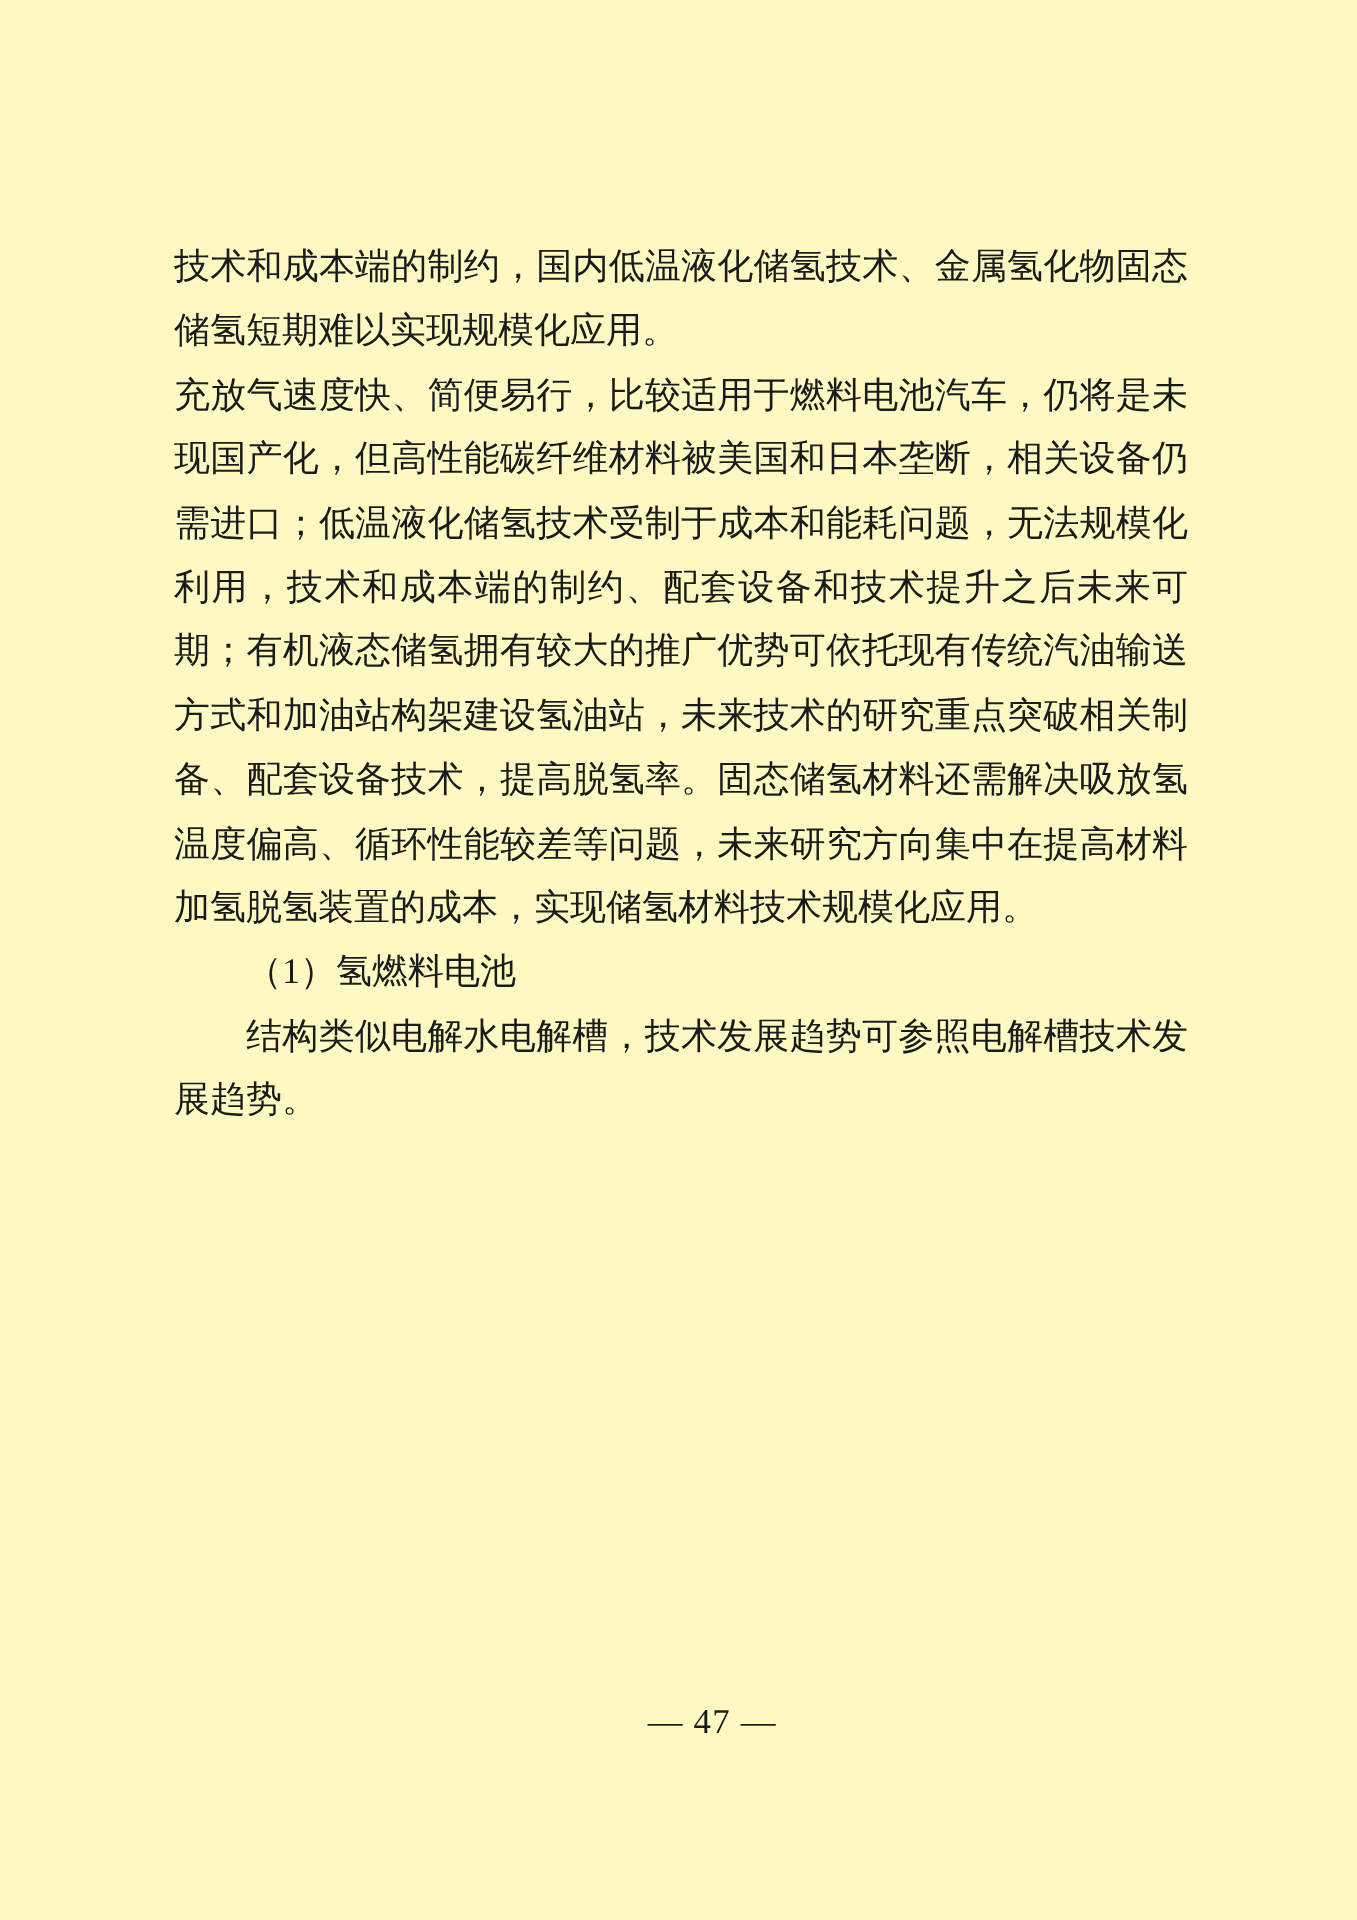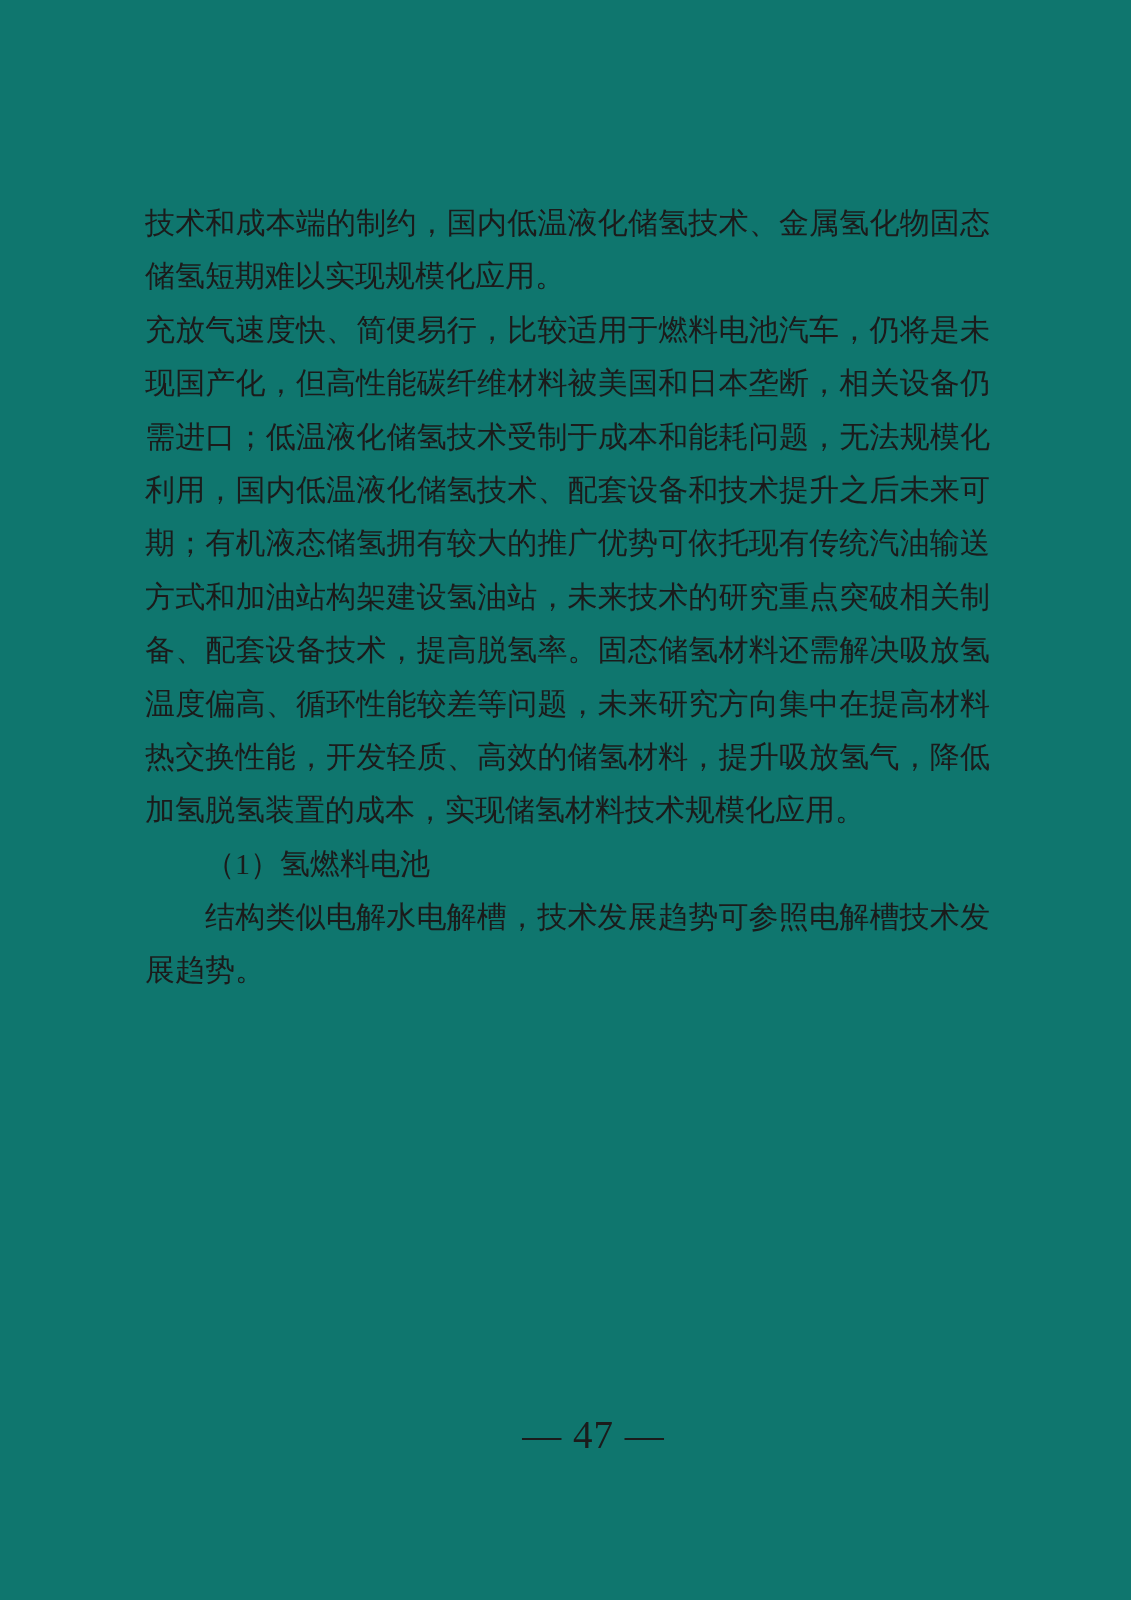--- a/index.html
+++ b/index.html
@@ -11,21 +11,21 @@
     width: 1131px;
     height: 1600px;
     position: relative;
     overflow: hidden;
     font-family: "Liberation Serif", "DejaVu Serif", serif;
     color: #1b1b1b;
   }
   .page {
     position: absolute;
     inset: 0;
-    background: #0f766e;
+    background: #fef9c3;
   }
   .text-block {
     position: absolute;
     left: 145px;
     top: 196px;
     width: 845px;
   }
   .para {
     margin: 0;
     padding: 0;
@@ -48,21 +48,21 @@
   .footer {
     position: absolute;
     top: 1419px;
     left: 0;
     width: 100%;
     box-sizing: border-box;
     padding-left: 56px;
     text-align: center;
   }
   .page-number {
-    font-size: 39px;
+    font-size: 29px;
     line-height: 32px;
     letter-spacing: 1px;
     color: #1b1b1b;
   }
 </style>
 </head>
 <body>
 
 <div class="page">
 
@@ -70,26 +70,25 @@
 
     <div class="para">
       <div class="line">技术和成本端的制约，国内低温液化储氢技术、金属氢化物固态</div>
       <div class="line end">储氢短期难以实现规模化应用。</div>
     </div>
 
     <div class="para">
       <div class="line">充放气速度快、简便易行，比较适用于燃料电池汽车，仍将是未</div>
       <div class="line">现国产化，但高性能碳纤维材料被美国和日本垄断，相关设备仍</div>
       <div class="line">需进口；低温液化储氢技术受制于成本和能耗问题，无法规模化</div>
-      <div class="line">利用，国内低温液化储氢技术、配套设备和技术提升之后未来可</div>
+      <div class="line">利用，技术和成本端的制约、配套设备和技术提升之后未来可</div>
       <div class="line">期；有机液态储氢拥有较大的推广优势可依托现有传统汽油输送</div>
       <div class="line">方式和加油站构架建设氢油站，未来技术的研究重点突破相关制</div>
       <div class="line">备、配套设备技术，提高脱氢率。固态储氢材料还需解决吸放氢</div>
       <div class="line">温度偏高、循环性能较差等问题，未来研究方向集中在提高材料</div>
-      <div class="line">热交换性能，开发轻质、高效的储氢材料，提升吸放氢气，降低</div>
       <div class="line end">加氢脱氢装置的成本，实现储氢材料技术规模化应用。</div>
     </div>
 
     <div class="para">
       <div class="line ind end">（1）氢燃料电池</div>
     </div>
 
     <div class="para">
       <div class="line ind">结构类似电解水电解槽，技术发展趋势可参照电解槽技术发</div>
       <div class="line end">展趋势。</div>

